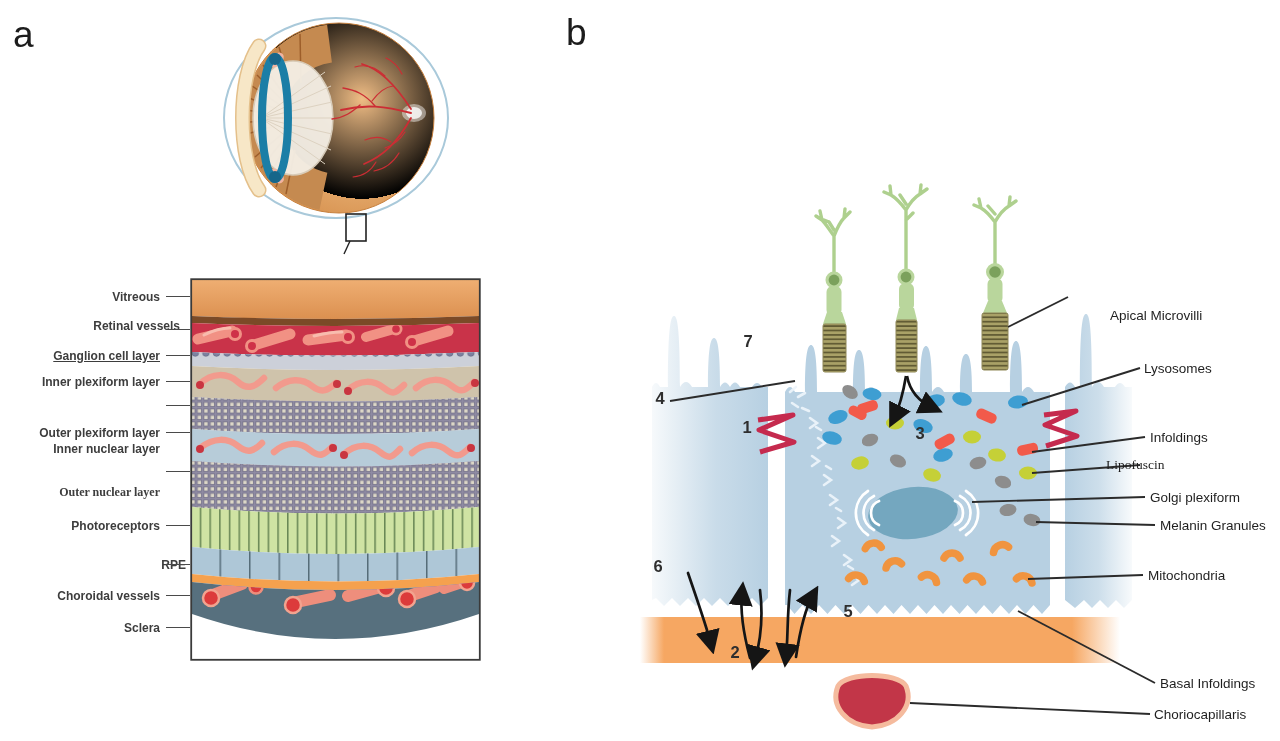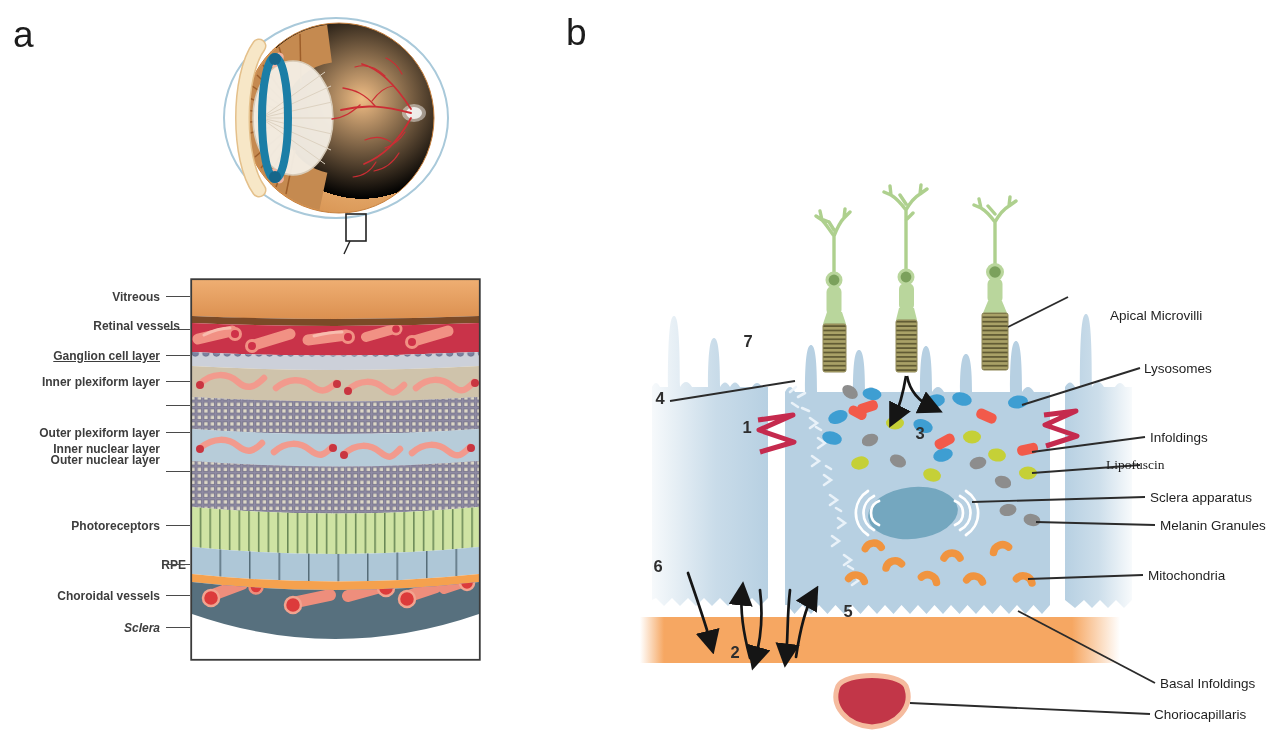--- a/index.html
+++ b/index.html
@@ -228,25 +228,25 @@
     </g>
     <rect x="1.2" y="1.2" width="288.6" height="380.6" fill="none" stroke="#3a3a3a" stroke-width="1.8"></rect>
   </svg>
 
   <div class="layer-label" style="top:297px;">Vitreous</div>
   <div class="layer-label" style="top:326px;margin-left:20px;">Retinal vessels</div>
   <div class="layer-label" style="top:356px;text-decoration:underline;">Ganglion cell layer</div>
   <div class="layer-label" style="top:382px;">Inner plexiform layer</div>
   <div class="layer-label" style="top:406px;margin-top:43px;">Inner nuclear layer</div>
   <div class="layer-label" style="top:433px;">Outer plexiform layer</div>
-  <div class="layer-label" style="top:460px;">Outer nuclear layer</div>
+  <div class="layer-label" style="top:492px;font-family:Liberation Serif, serif;">Outer nuclear layer</div>
   <div class="layer-label" style="top:526px;">Photoreceptors</div>
   <div class="layer-label" style="top:565px;padding-left:26px;">RPE</div>
   <div class="layer-label" style="top:596px;">Choroidal vessels</div>
-  <div class="layer-label" style="top:628px;font-style:italic;">Sclera</div>
+  <div class="layer-label" style="top:628px;">Sclera</div>
   <div class="lead-a" style="top:296px;"></div>
   <div class="lead-a" style="top:329px;"></div>
   <div class="lead-a" style="top:355px;"></div>
   <div class="lead-a" style="top:381px;"></div>
   <div class="lead-a" style="top:405px;"></div>
   <div class="lead-a" style="top:432px;"></div>
   <div class="lead-a" style="top:471px;"></div>
   <div class="lead-a" style="top:525px;"></div>
   <div class="lead-a" style="top:564px;"></div>
   <div class="lead-a" style="top:595px;"></div>
@@ -417,21 +417,21 @@
       <line x1="378" y1="431" x2="515" y2="503"></line>
       <line x1="270" y1="523" x2="510" y2="534"></line>
       <line x1="30" y1="221" x2="155" y2="201"></line>
     </g>
   </svg>
 
   <div class="org-label" style="left:1074px;top:315px;margin-left:36px;">Apical Microvilli</div>
   <div class="org-label" style="left:1144px;top:368px;text-align:center;">Lysosomes</div>
   <div class="org-label" style="left:1150px;top:437px;">Infoldings</div>
   <div class="org-label" style="left:1106px;top:465px;font-family:Liberation Serif, serif;">Lipofuscin</div>
-  <div class="org-label" style="left:1150px;top:497px;">Sclera apparatus</div>
+  <div class="org-label" style="left:1150px;top:497px;">Golgi plexiform</div>
   <div class="org-label" style="left:1160px;top:525px;">Melanin Granules</div>
   <div class="org-label" style="left:1148px;top:575px;">Mitochondria</div>
   <div class="org-label" style="left:1160px;top:683px;">Basal Infoldings</div>
   <div class="org-label" style="left:1154px;top:714px;">Choriocapillaris</div>
 
   <div class="num" style="left:747px;top:427px;">1</div>
   <div class="num" style="left:735px;top:652px;">2</div>
   <div class="num" style="left:920px;top:433px;">3</div>
   <div class="num" style="left:660px;top:398px;">4</div>
   <div class="num" style="left:848px;top:611px;">5</div>

